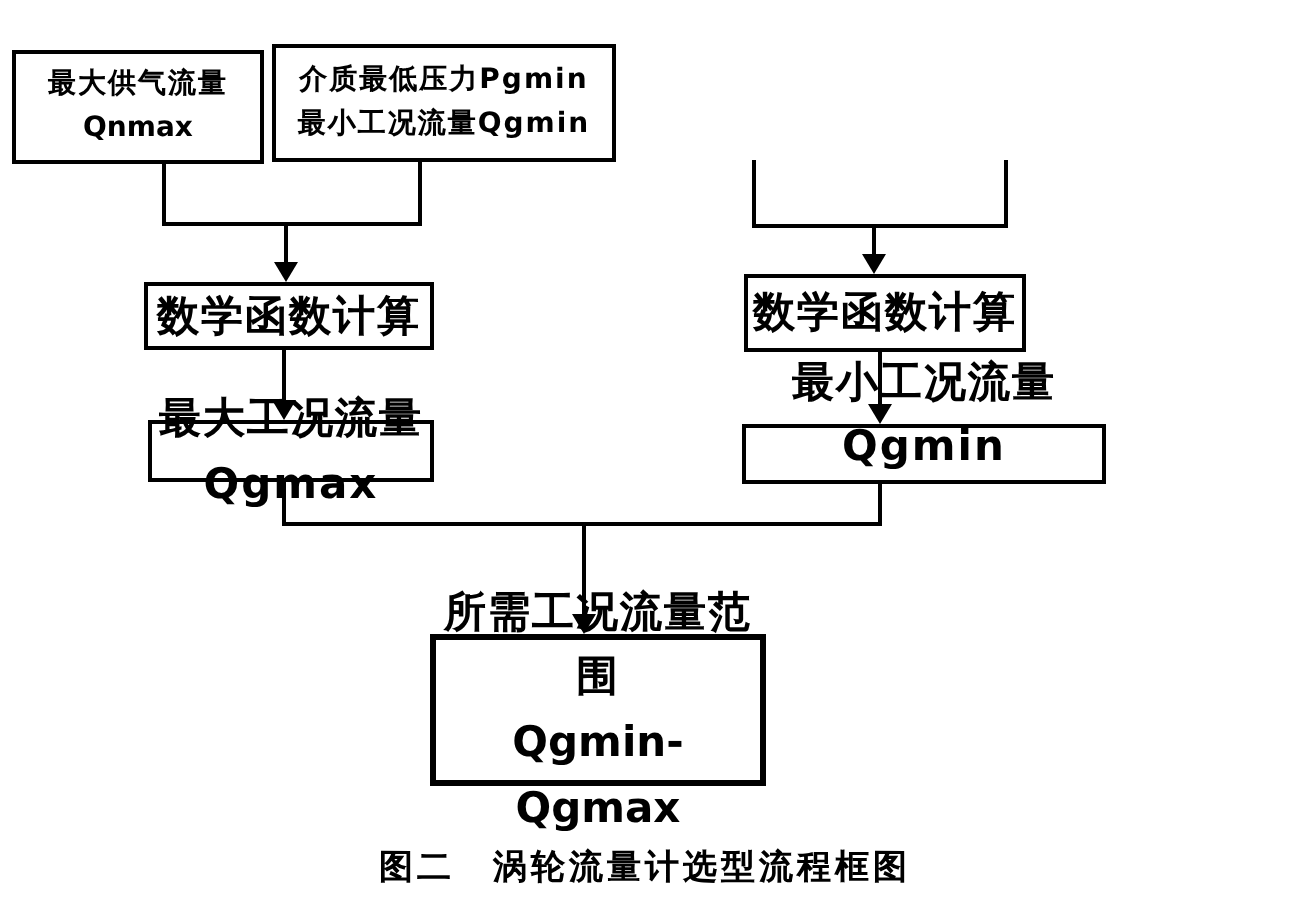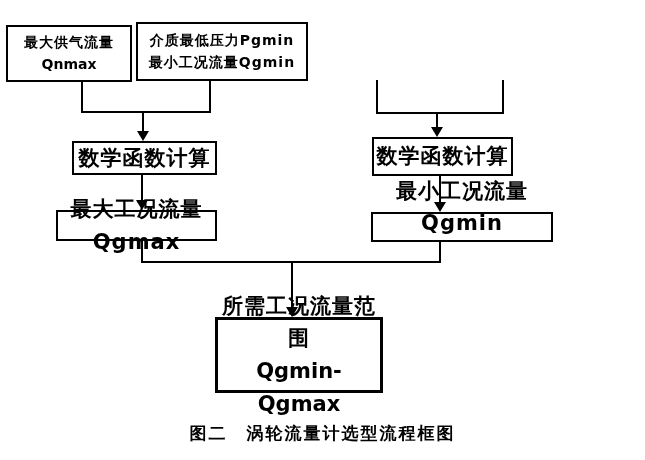--- a/index.html
+++ b/index.html
@@ -89,21 +89,21 @@
   <div class="box fs15" style="left:372px; top:137px; width:141px; height:39px;">
     <span class="cjk">数学函数计算</span>
   </div>
 
   <div class="ln" style="left:141px; top:175px; width:2px; height:26px;"></div>
   <div class="ah" style="left:136px; top:200px;"></div>
 
   <div class="ln" style="left:439px; top:176px; width:2px; height:27px;"></div>
   <div class="ah" style="left:434px; top:202px;"></div>
 
-  <div class="box fs15" style="left:56px; top:210px; width:161px; height:31px;">
+  <div class="box fs15" style="left:74px; top:210px; width:143px; height:31px;">
     <span class="cjk">最大工况流量Qgmax</span>
   </div>
 
   <div class="box fs15" style="left:371px; top:212px; width:182px; height:30px;justify-content:flex-end;">
     <span class="cjk">最小工况流量Qgmin</span>
   </div>
 
   <div class="ln" style="left:141px; top:241px; width:2px; height:22px;"></div>
   <div class="ln" style="left:439px; top:242px; width:2px; height:21px;"></div>
   <div class="ln" style="left:141px; top:261px; width:300px; height:2px;"></div>

